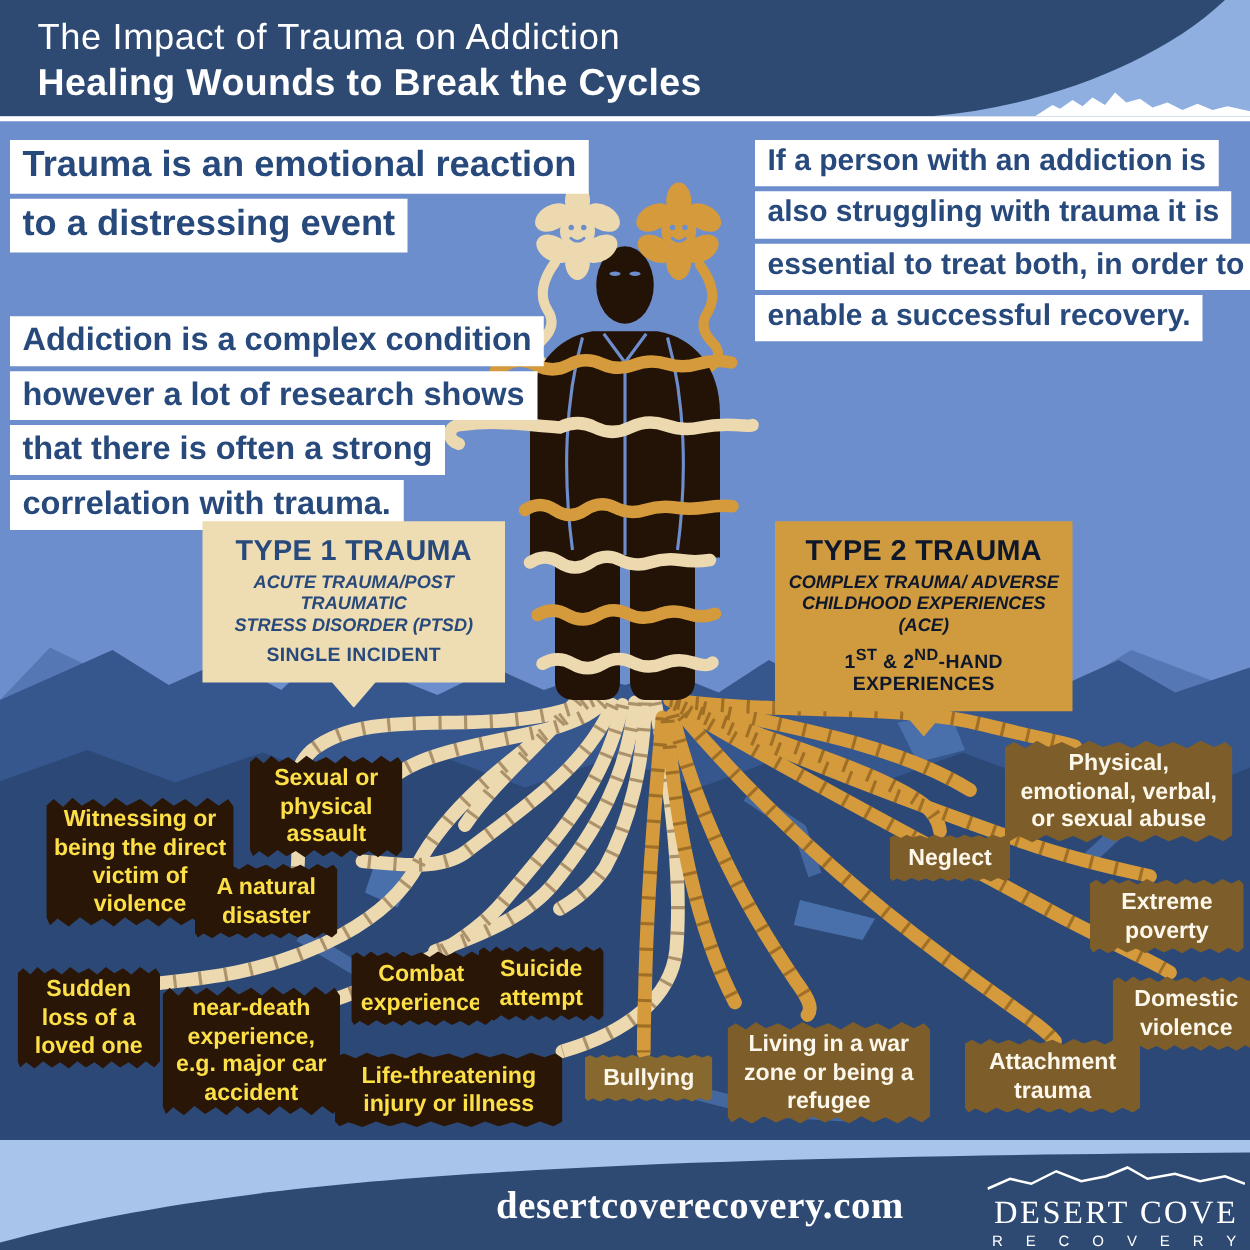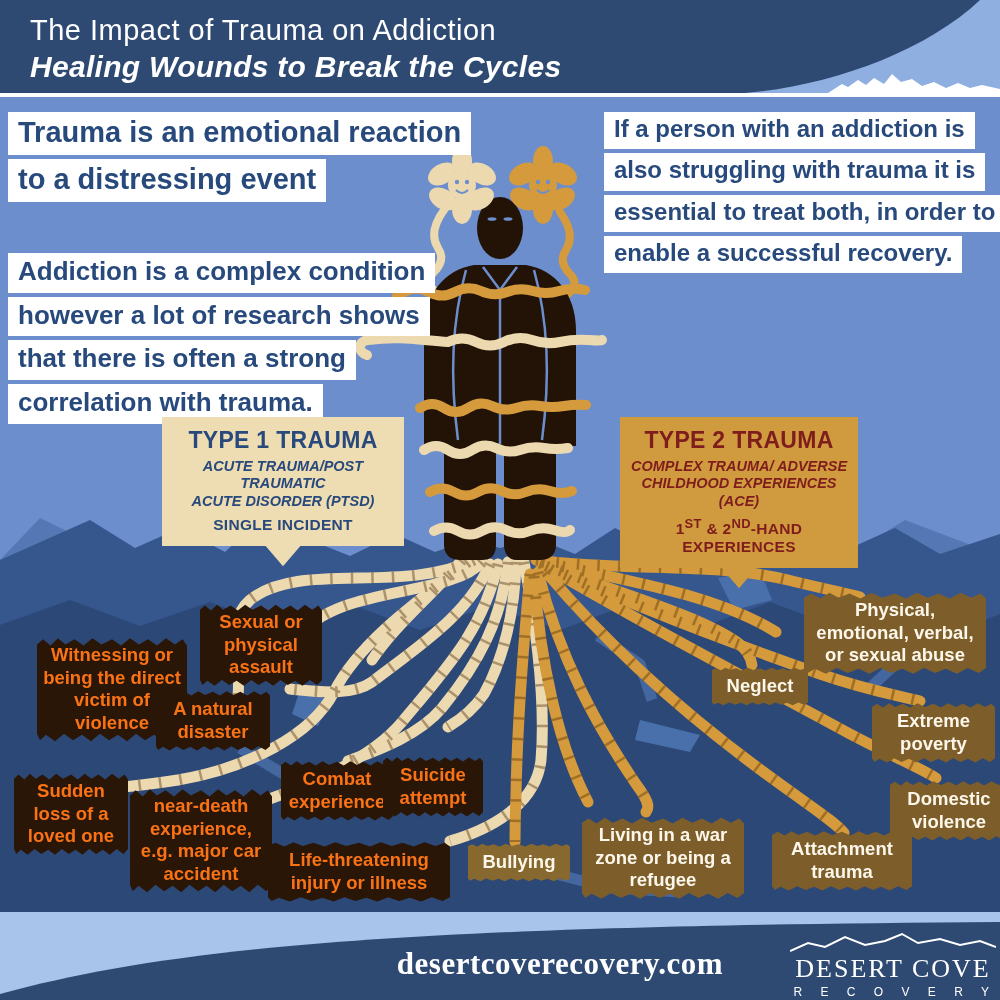--- a/index.html
+++ b/index.html
@@ -2,21 +2,21 @@
 <html><head>
 <meta charset="utf-8">
 <style>
   html,body{margin:0;padding:0;background:#444;}
   .stage{position:relative;width:1000px;height:1000px;overflow:hidden;background:#6d8ecd;
          font-family:"Liberation Sans",sans-serif;}
   
   .header{position:absolute;top:0;left:0;width:1000px;height:93px;background:#2e4a73;z-index:20;}
   .header-curve{position:absolute;top:0;right:0;width:300px;height:93px;}
   .h1{position:absolute;left:30px;top:14px;color:#fff;font-size:29px;font-weight:400;letter-spacing:.5px;z-index:22;}
-  .h2{position:absolute;left:30px;top:50px;color:#fff;font-size:30px;font-weight:700;letter-spacing:.3px;z-index:22;font-style:italic;}
+  .h2{position:absolute;left:30px;top:50px;color:#fff;font-size:30px;font-weight:700;letter-spacing:.3px;z-index:22;}
   .divider{position:absolute;top:93px;left:0;width:1000px;height:4px;background:#fff;z-index:21;}
   
   .scene{position:absolute;top:0;left:0;width:1000px;height:1000px;z-index:1;}
   .root-cream{stroke:#ecd9b0;stroke-width:11;fill:none;stroke-linecap:round;}
   .tick-cream{stroke:#5d3d1a;stroke-width:11;fill:none;stroke-dasharray:2.5 18;opacity:.45;}
   .root-gold{stroke:#d49a3c;stroke-width:11;fill:none;stroke-linecap:round;}
   .tick-gold{stroke:#6e4512;stroke-width:11;fill:none;stroke-dasharray:2.5 18;opacity:.5;}
   .rope-gold{stroke:#d49a3c;stroke-width:10;fill:none;stroke-linecap:round;}
   .rope-cream{stroke:#ecd9b0;stroke-width:10;fill:none;stroke-linecap:round;}
   .accent{stroke:#6d8ecd;fill:none;}
@@ -24,31 +24,31 @@
   .tblock{position:absolute;z-index:10;}
   .hl{display:table;background:#fff;color:#27497c;font-weight:700;line-height:1.18;
       padding:3px 10px 6px;margin-bottom:4px;white-space:nowrap;}
   .fs29{font-size:29px}.fs26{font-size:26px}.fs24{font-size:24px}
   
   .typebox{position:absolute;z-index:11;text-align:center;padding:10px 6px 12px;}
   .typebox .tail{position:absolute;left:50%;bottom:-20px;transform:translateX(-50%);
       width:36px;height:21px;clip-path:polygon(0 0,100% 0,50% 100%);}
   .type1{left:162px;top:417px;width:230px;background:#eedcb2;color:#27497c;}
   .type1 .tail{background:#eedcb2;}
-  .type2{left:620px;top:417px;width:226px;background:#d09b3e;color:#7f1d1d;}
+  .type2{left:620px;top:417px;width:226px;background:#d09b3e;color:#0f172a;}
   .type2 .tail{background:#d09b3e;}
   .t-title{font-size:23px;font-weight:800;letter-spacing:.3px;margin-bottom:4px;}
   .t-sub{font-size:14.5px;font-weight:700;font-style:italic;line-height:1.2;}
   .t-note{font-size:15.5px;font-weight:700;margin-top:6px;letter-spacing:.3px;}
   .sup{font-size:13px;vertical-align:6px;}
   
   .cause{position:absolute;z-index:12;text-align:center;font-size:18.5px;font-weight:600;
          line-height:1.22;padding:8px 5px;
          clip-path:polygon(0% 8%,4% 3%,9% 9%,14% 2%,19% 8%,25% 3%,31% 9%,37% 2%,43% 8%,50% 3%,56% 9%,62% 2%,68% 8%,74% 3%,80% 9%,86% 2%,92% 8%,97% 3%,100% 9%,100% 92%,96% 98%,90% 92%,84% 99%,78% 93%,72% 98%,66% 92%,60% 99%,54% 93%,48% 98%,42% 92%,36% 99%,30% 93%,24% 98%,18% 92%,12% 99%,6% 93%,2% 98%,0% 92%);}
-  .dark{background:#2a1607;color:#f97316;}
+  .dark{background:#2a1607;color:#fde047;}
   .brown{background:#7d5e2a;color:#fcf7ea;}
   .mid{background:#87682f;color:#fcf7ea;}
   
   .band{position:absolute;left:0;top:912px;width:1000px;height:88px;background:#a9c4ea;z-index:4;}
   .footer-curve{position:absolute;left:0;top:912px;width:1000px;height:88px;z-index:5;}
   .site{position:absolute;left:340px;top:946px;width:440px;text-align:center;z-index:7;
         font-family:"Liberation Serif",serif;font-weight:700;font-size:31px;color:#fff;letter-spacing:.5px;}
   .logo{position:absolute;left:788px;top:932px;width:210px;z-index:7;text-align:center;color:#fff;}
   .logo-name{font-family:"Liberation Serif",serif;font-size:26px;letter-spacing:2px;line-height:1;}
   .logo-sub{font-family:Liberation Sans, sans-serif;font-size:12px;letter-spacing:7.5px;margin-top:3px;margin-left:4px;}
@@ -230,21 +230,21 @@
     <span class="hl fs26">Addiction is a complex condition</span>
     <span class="hl fs26">however a lot of research shows</span>
     <span class="hl fs26">that there is often a strong</span>
     <span class="hl fs26">correlation with trauma.</span>
   </div>
 
   <div class="typebox type1">
     <div class="t-title">TYPE 1 TRAUMA</div>
     <div class="t-sub">
       <span>ACUTE TRAUMA/POST TRAUMATIC</span><br>
-      <span>ACUTE DISORDER (PTSD)</span>
+      <span>STRESS DISORDER (PTSD)</span>
     </div>
     <div class="t-note">SINGLE INCIDENT</div>
     <div class="tail"></div>
   </div>
 
   <div class="typebox type2">
     <div class="t-title">TYPE 2 TRAUMA</div>
     <div class="t-sub">
       <span>COMPLEX TRAUMA/ ADVERSE</span><br>
       <span>CHILDHOOD EXPERIENCES (ACE)</span>

